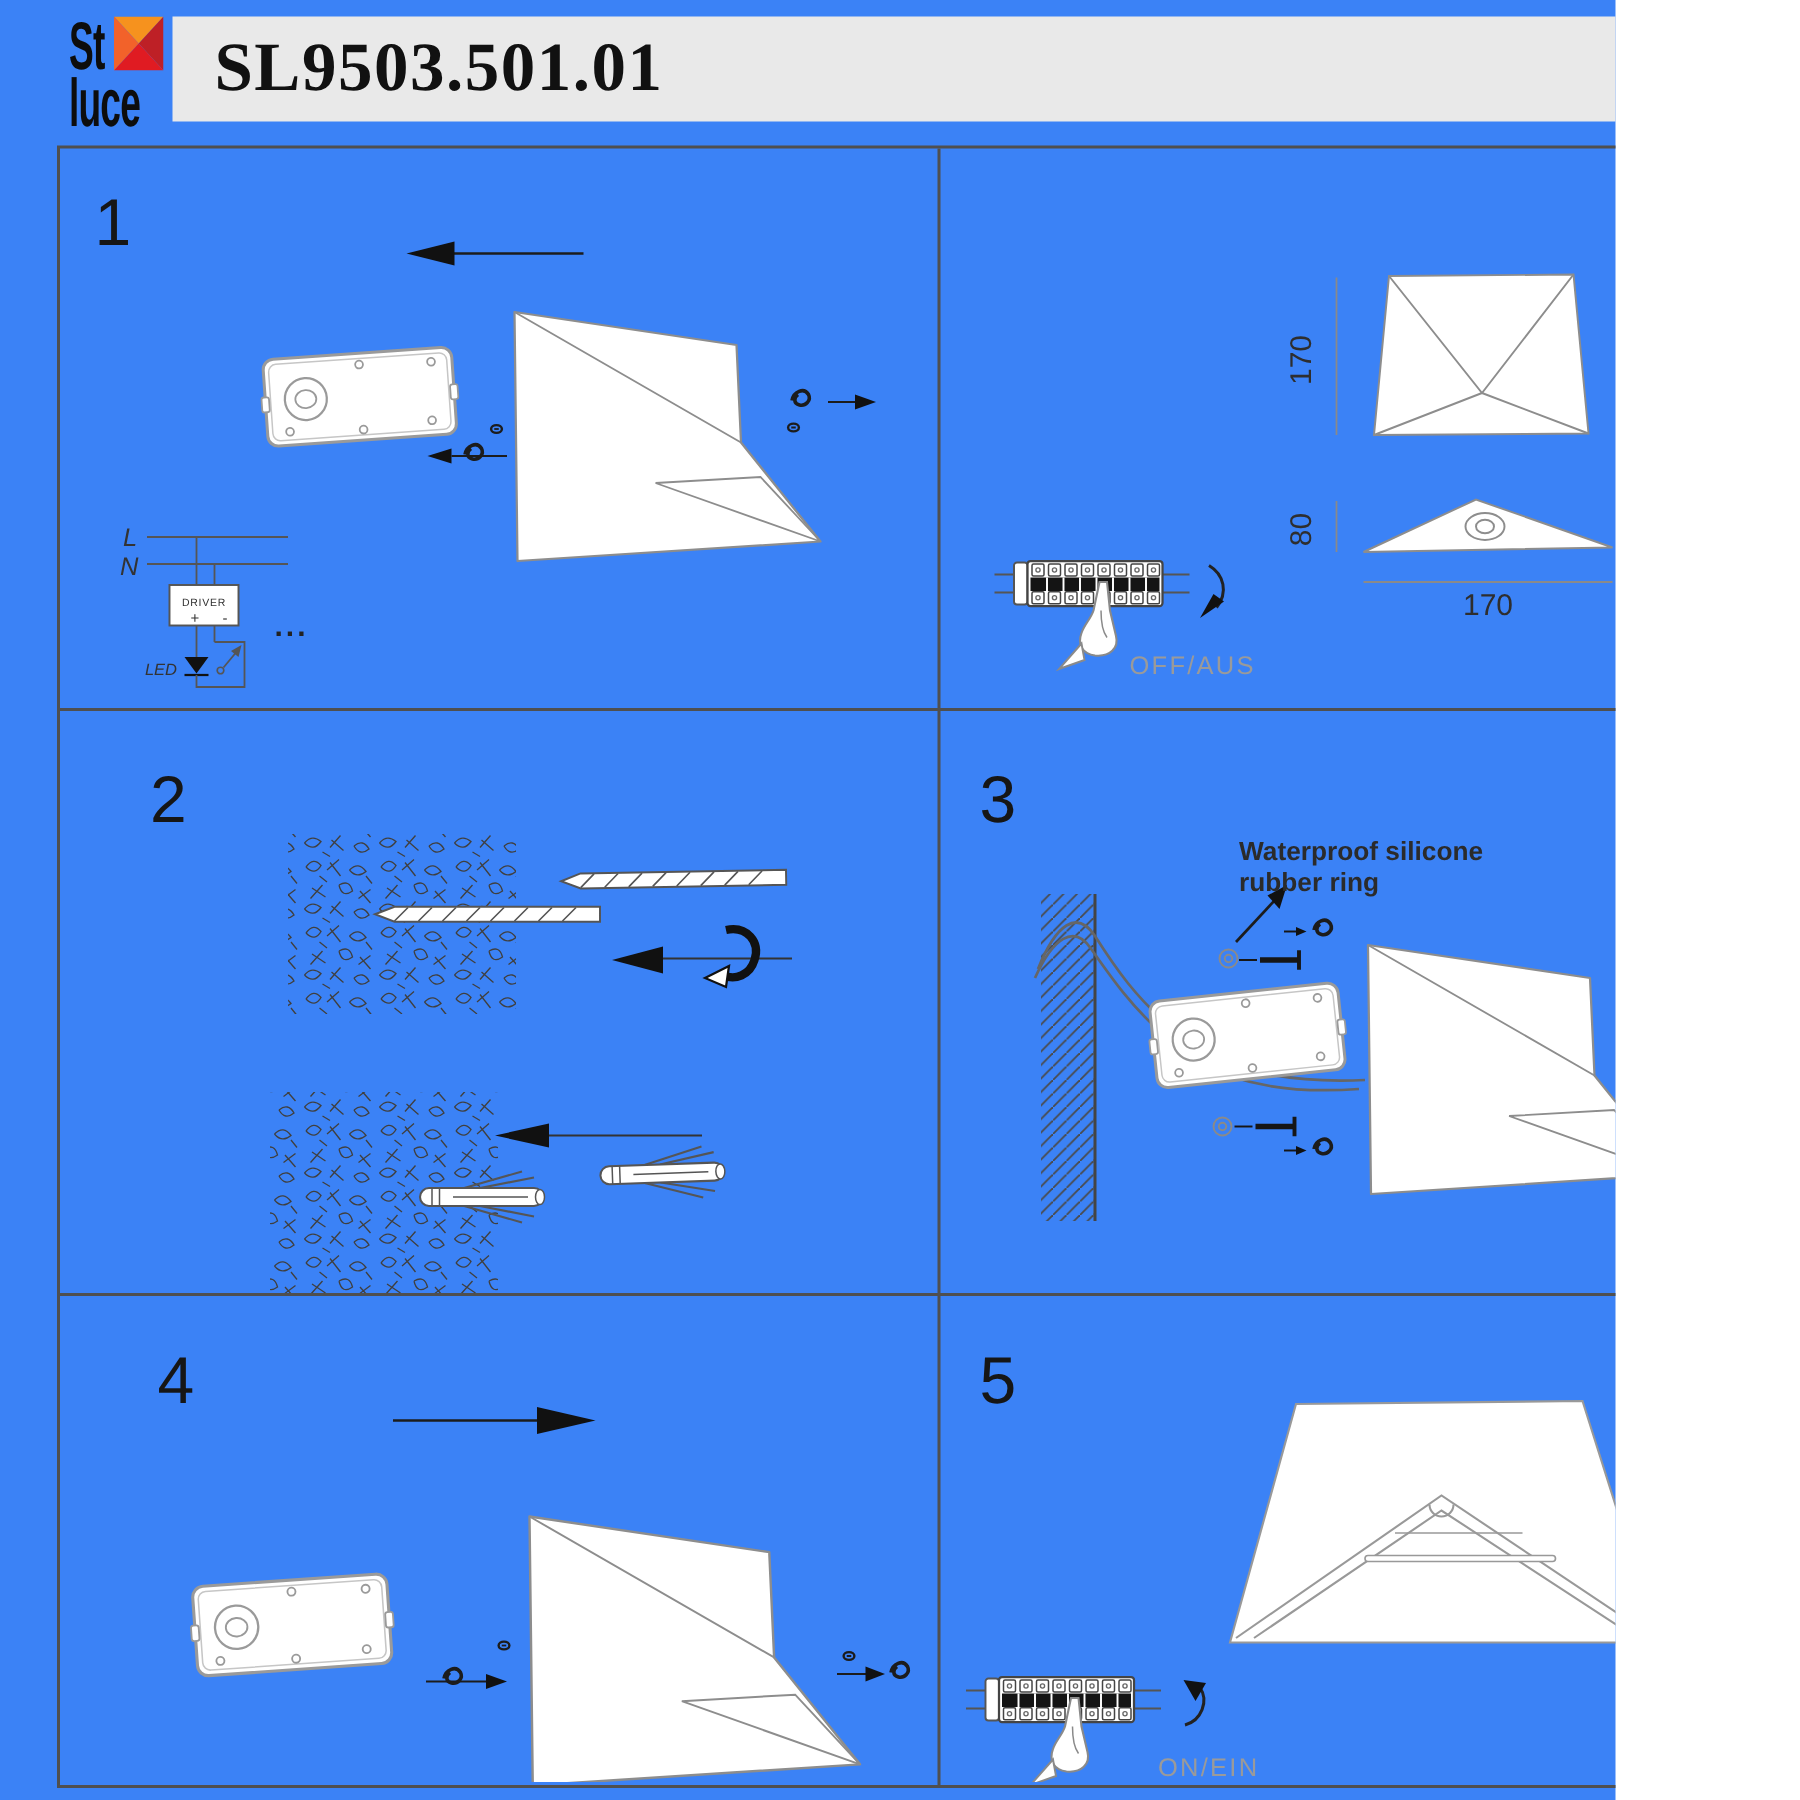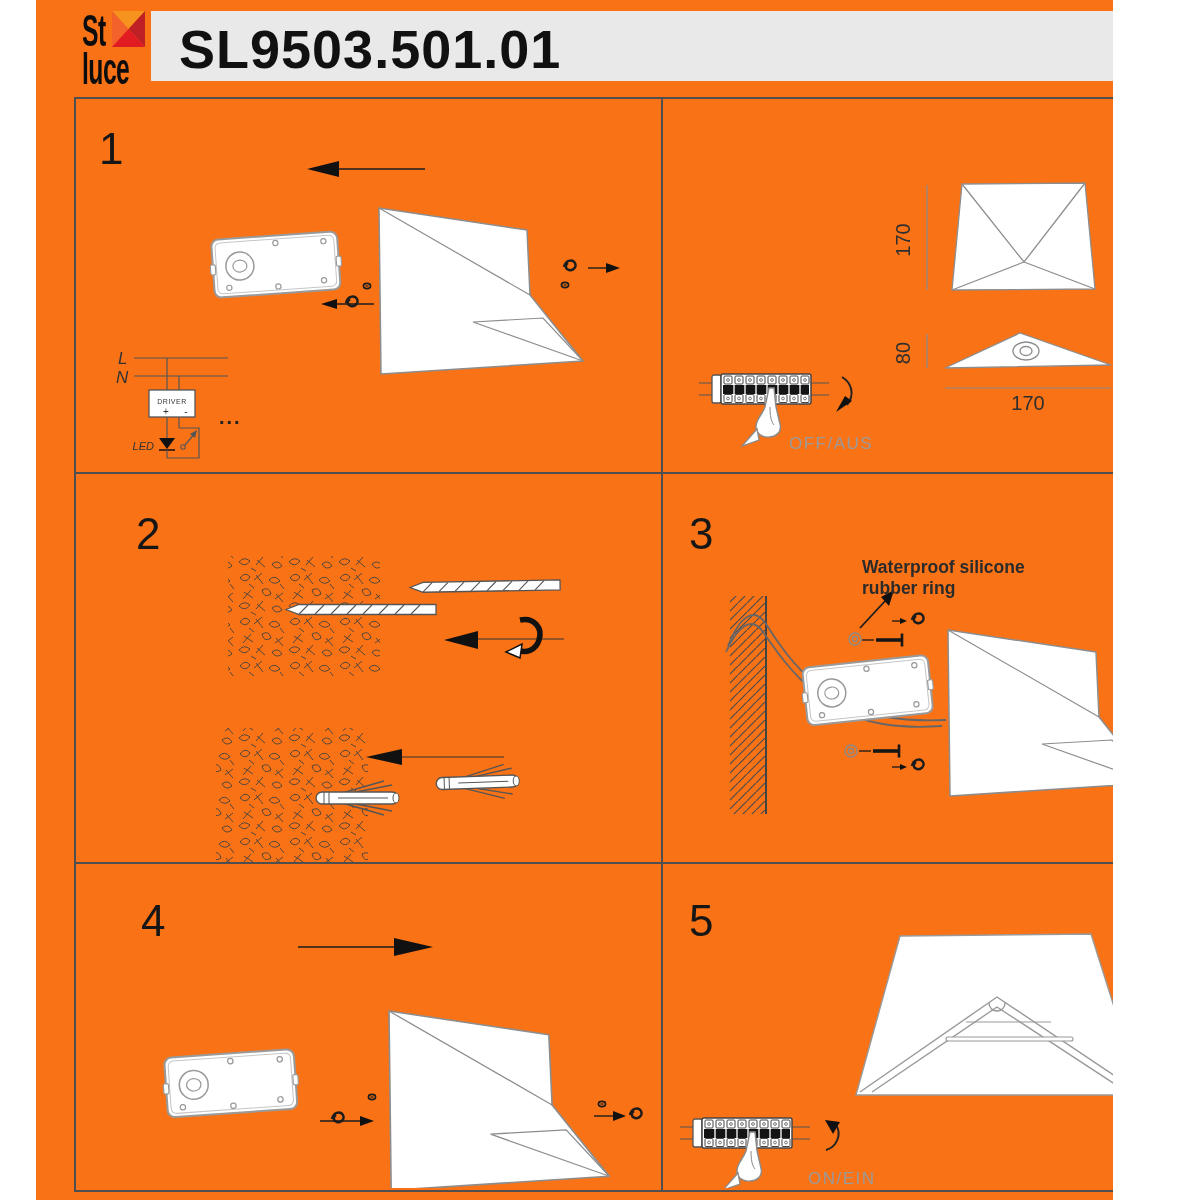--- a/index.html
+++ b/index.html
@@ -1,21 +1,21 @@
 <!DOCTYPE html>
 <html><head>
 <meta charset="utf-8">
 <style>
   html,body{margin:0;padding:0;background:#fff;}
-  .sheet{position:relative;width:1077px;height:1200px;background:#f97316;overflow:hidden;
-         font-family:"Liberation Sans",sans-serif;margin-left:36px;}
+  .sheet{position:relative;width:1077px;height:1200px;background:#3b82f6;overflow:hidden;
+         font-family:"Liberation Sans",sans-serif;}
   
   .header-bar{position:absolute;left:115px;top:11px;width:1043px;height:70px;background:#e9e9e9;}
-  .model-no{position:absolute;left:143px;top:22px;font-size:54px;font-weight:bold;color:#111;
-            letter-spacing:1px;line-height:1;}
+  .model-no{position:absolute;left:143px;top:22px;font-size:46px;font-weight:bold;color:#111;
+            letter-spacing:1px;line-height:1;font-family:Liberation Serif, serif;}
   .logo-line{position:absolute;left:46px;font-size:45px;font-weight:bold;color:#0d0d0d;line-height:1;
              transform:scaleX(0.55);transform-origin:left top;letter-spacing:-1px;}
   .logo-l1{top:8px;}
   .logo-l2{top:46px;}
   .logo-mark{position:absolute;left:76px;top:11px;}
   
   .grid{position:absolute;left:38px;top:97px;width:1117px;height:1091px;border:2px solid #4f4f4f;}
   .vdiv{position:absolute;left:585px;top:0;width:2px;height:100%;background:#4f4f4f;}
   .hdiv1{position:absolute;left:0;top:373px;width:100%;height:2px;background:#4f4f4f;}
   .hdiv2{position:absolute;left:0;top:763px;width:100%;height:2px;background:#4f4f4f;}

